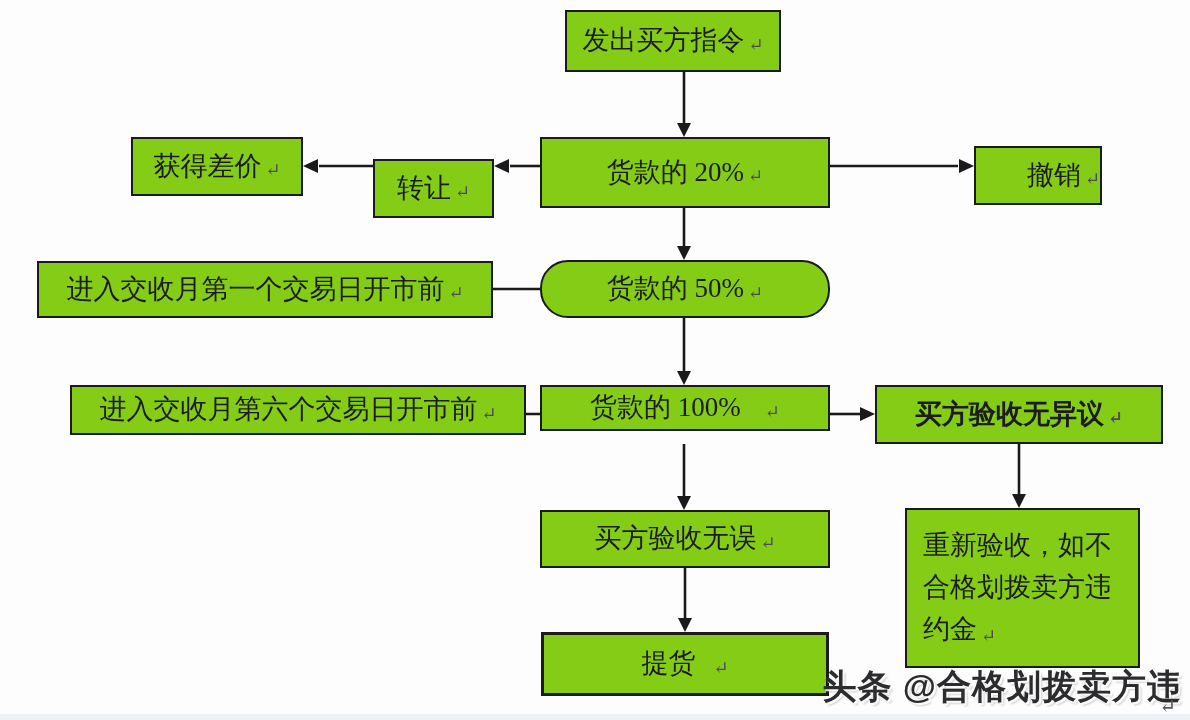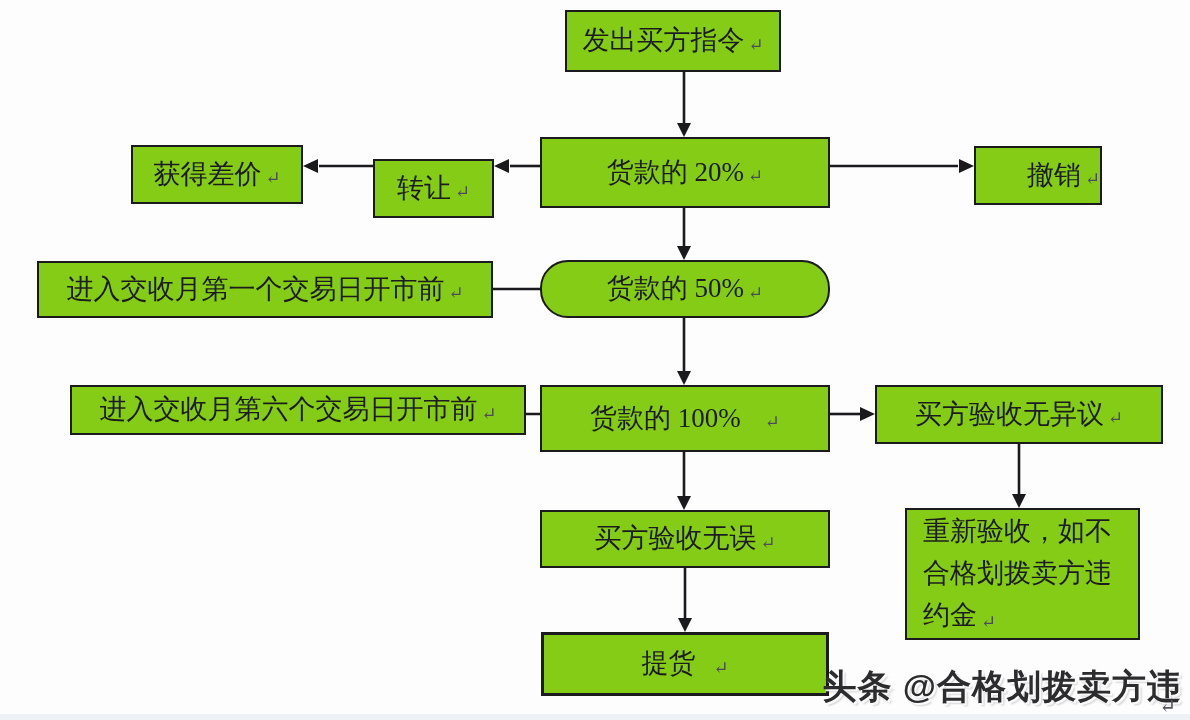--- a/index.html
+++ b/index.html
@@ -142,21 +142,21 @@
         <polygon points="685,632 678,618 692,618" stroke="none"></polygon>
       </g>
     </g>
   </svg>
 
   <div class="node" style="left:565px; top:10px; width:216px; height:62px;">
     <span>发出买方指令</span>
       <span class="ret">↵</span>
   </div>
 
-  <div class="node" style="left:131px; top:137px; width:172px; height:59px;margin-top:8px;">
+  <div class="node" style="left:131px; top:137px; width:172px; height:59px;">
     <span>获得差价</span>
       <span class="ret">↵</span>
   </div>
 
   <div class="node" style="left:373px; top:137px; width:121px; height:59px;margin-top:22px;">
     <span>转让</span>
       <span class="ret">↵</span>
   </div>
 
   <div class="node" style="left:540px; top:137px; width:290px; height:71px;">
@@ -177,36 +177,36 @@
   <div class="node" style="left:540px; top:260px; width:290px; height:58px;border-radius:28px;">
     <span>货款的 50%</span>
       <span class="ret">↵</span>
   </div>
 
   <div class="node" style="left:37px; top:385px; width:456px; height:50px;margin-left:33px;">
     <span>进入交收月第六个交易日开市前</span>
       <span class="ret">↵</span>
   </div>
 
-  <div class="node" style="left:540px; top:385px; width:290px; height:67px;gap:20px;">
+  <div class="node" style="left:540px; top:385px; width:290px; height:46px;gap:20px;">
     <span>货款的 100%</span>
       <span class="ret">↵</span>
   </div>
 
-  <div class="node" style="left:875px; top:385px; width:288px; height:59px;">
+  <div class="node" style="left:875px; top:385px; width:288px; height:59px;font-weight:bold;">
     <span>买方验收无异议</span>
       <span class="ret">↵</span>
   </div>
 
   <div class="node" style="left:540px; top:510px; width:290px; height:58px;">
     <span>买方验收无误</span>
       <span class="ret">↵</span>
   </div>
 
-  <div class="node node--multiline" style="left:905px; top:508px; width:235px; height:132px;">
+  <div class="node node--multiline" style="left:905px; top:508px; width:235px; height:160px;">
     <span class="line">重新验收，如不</span>
     <span class="line">合格划拨卖方违</span>
     <span class="line"><span>约金</span><span class="ret">↵</span></span>
   </div>
 
   <div class="node node--thick" style="left:541px; top:632px; width:288px; height:64px;">
     <span>提货</span>
       <span class="ret">↵</span>
   </div>
 

